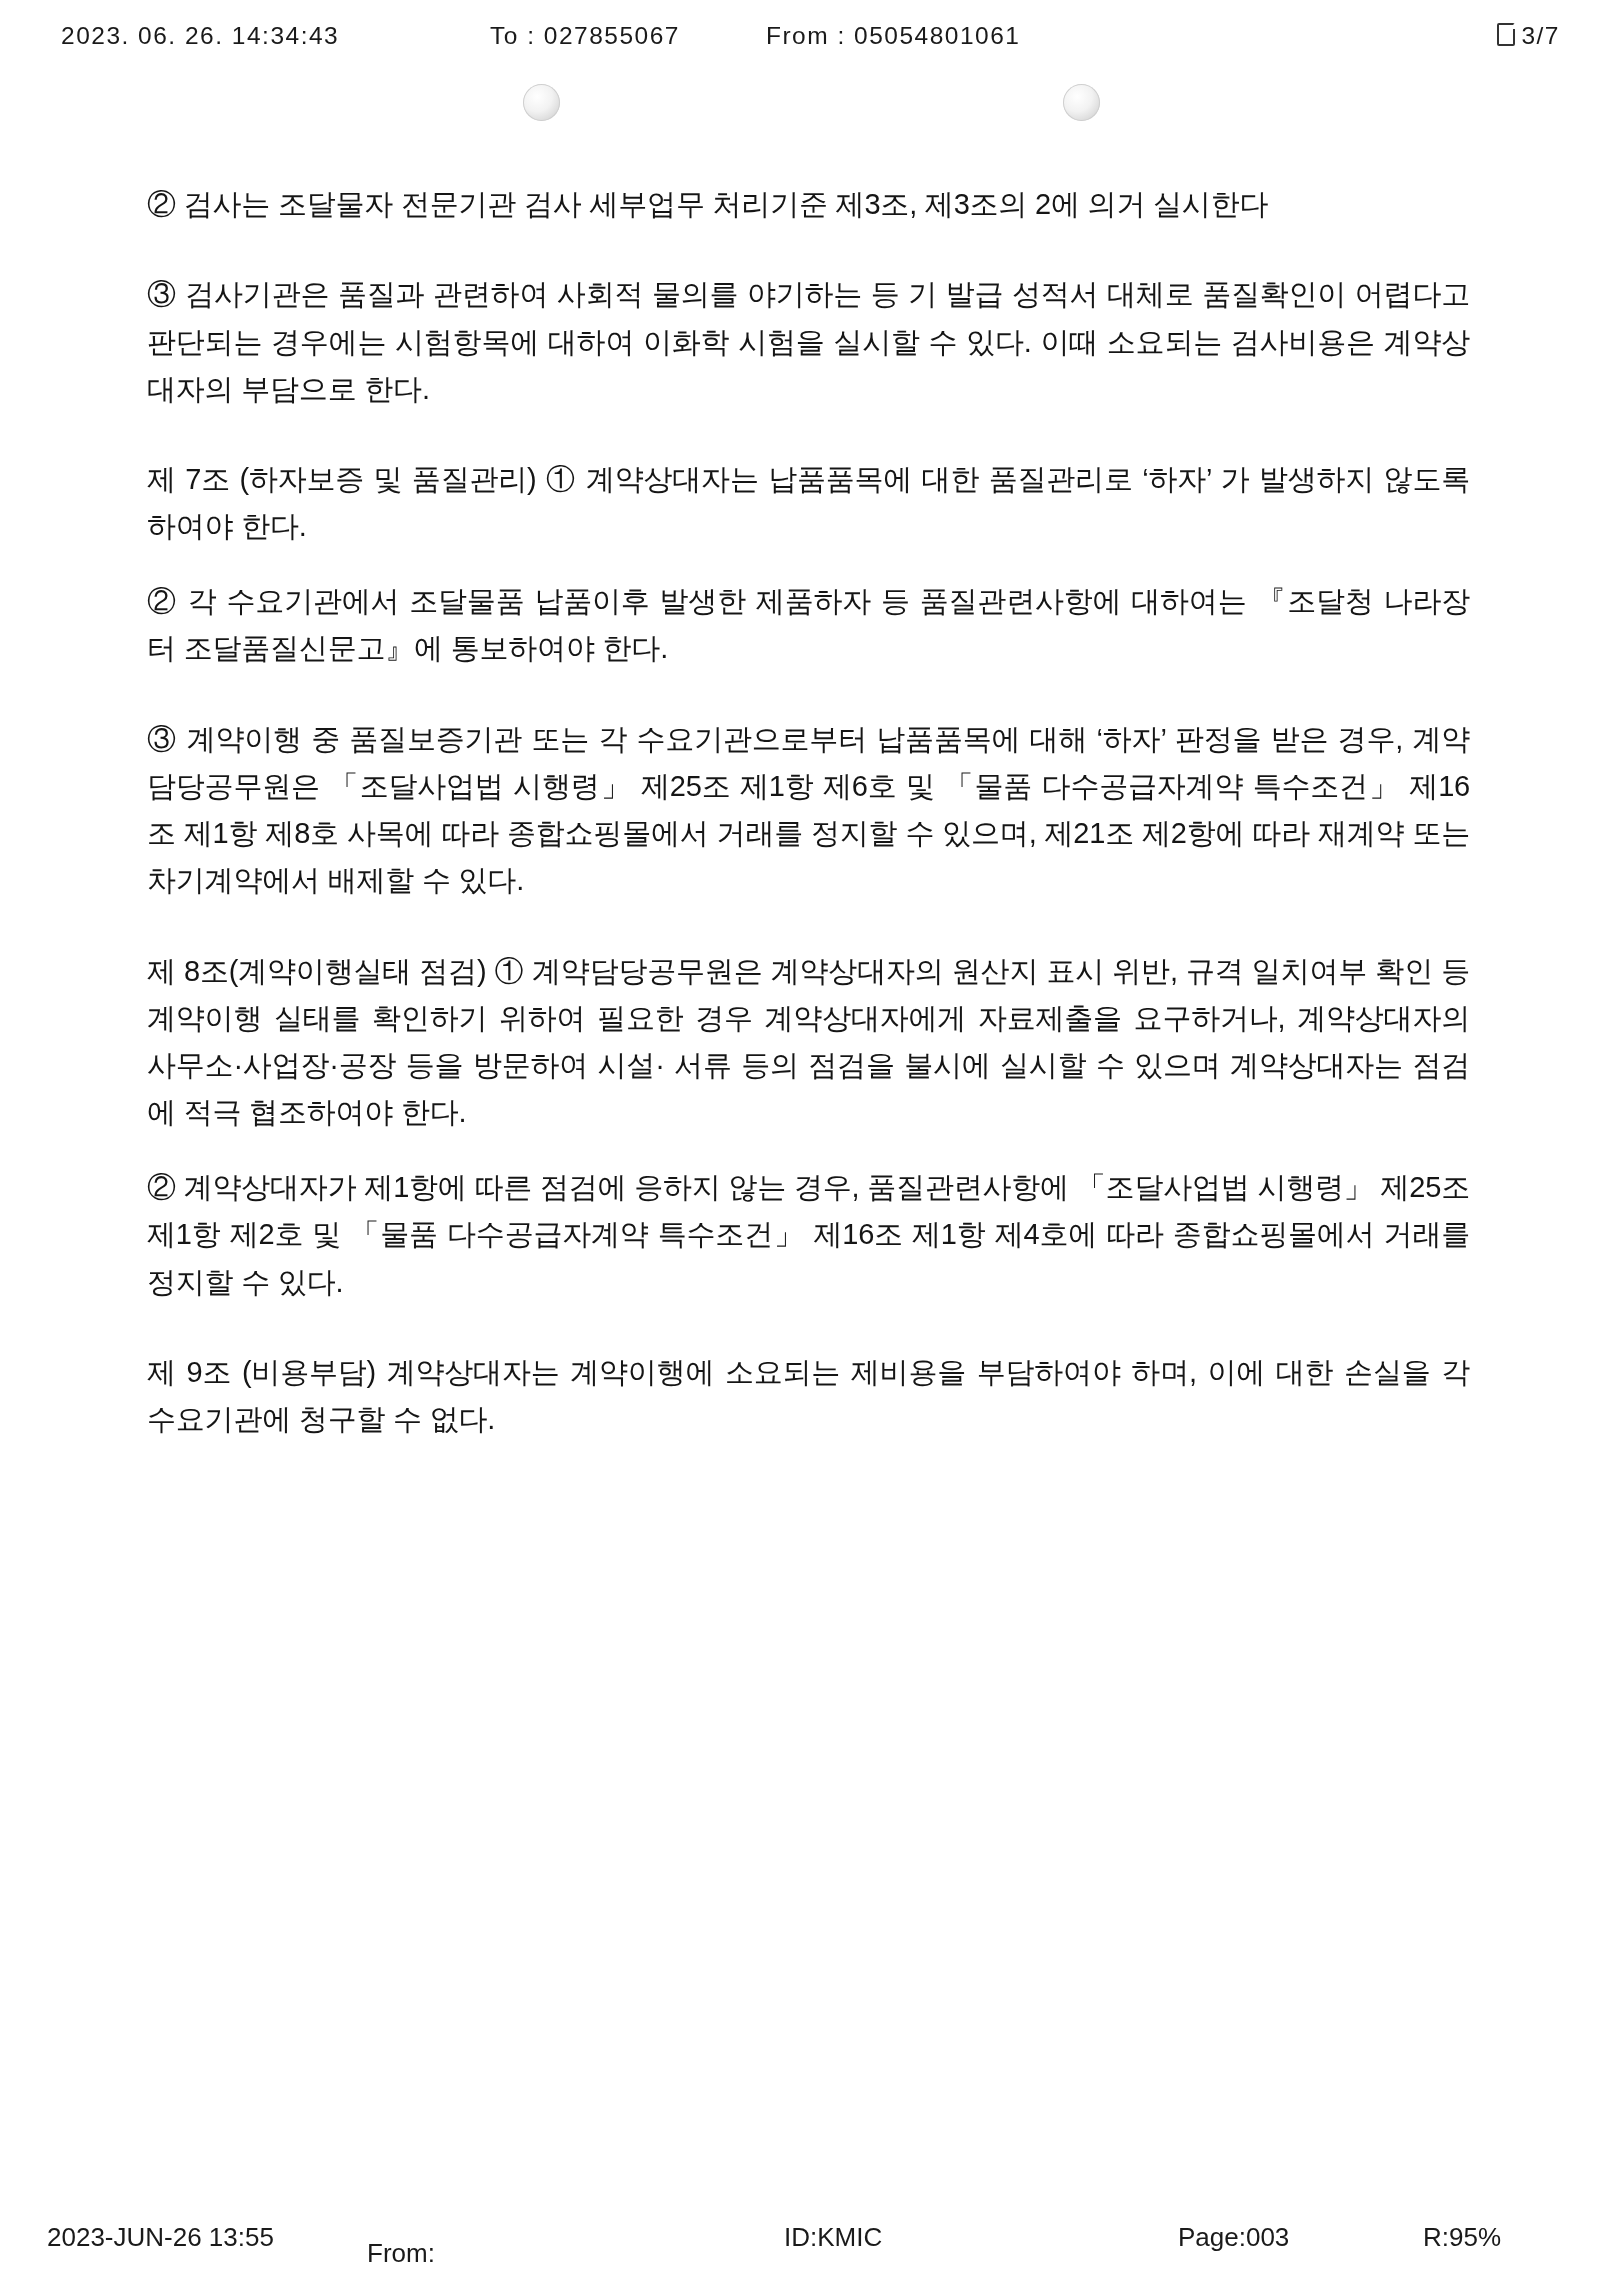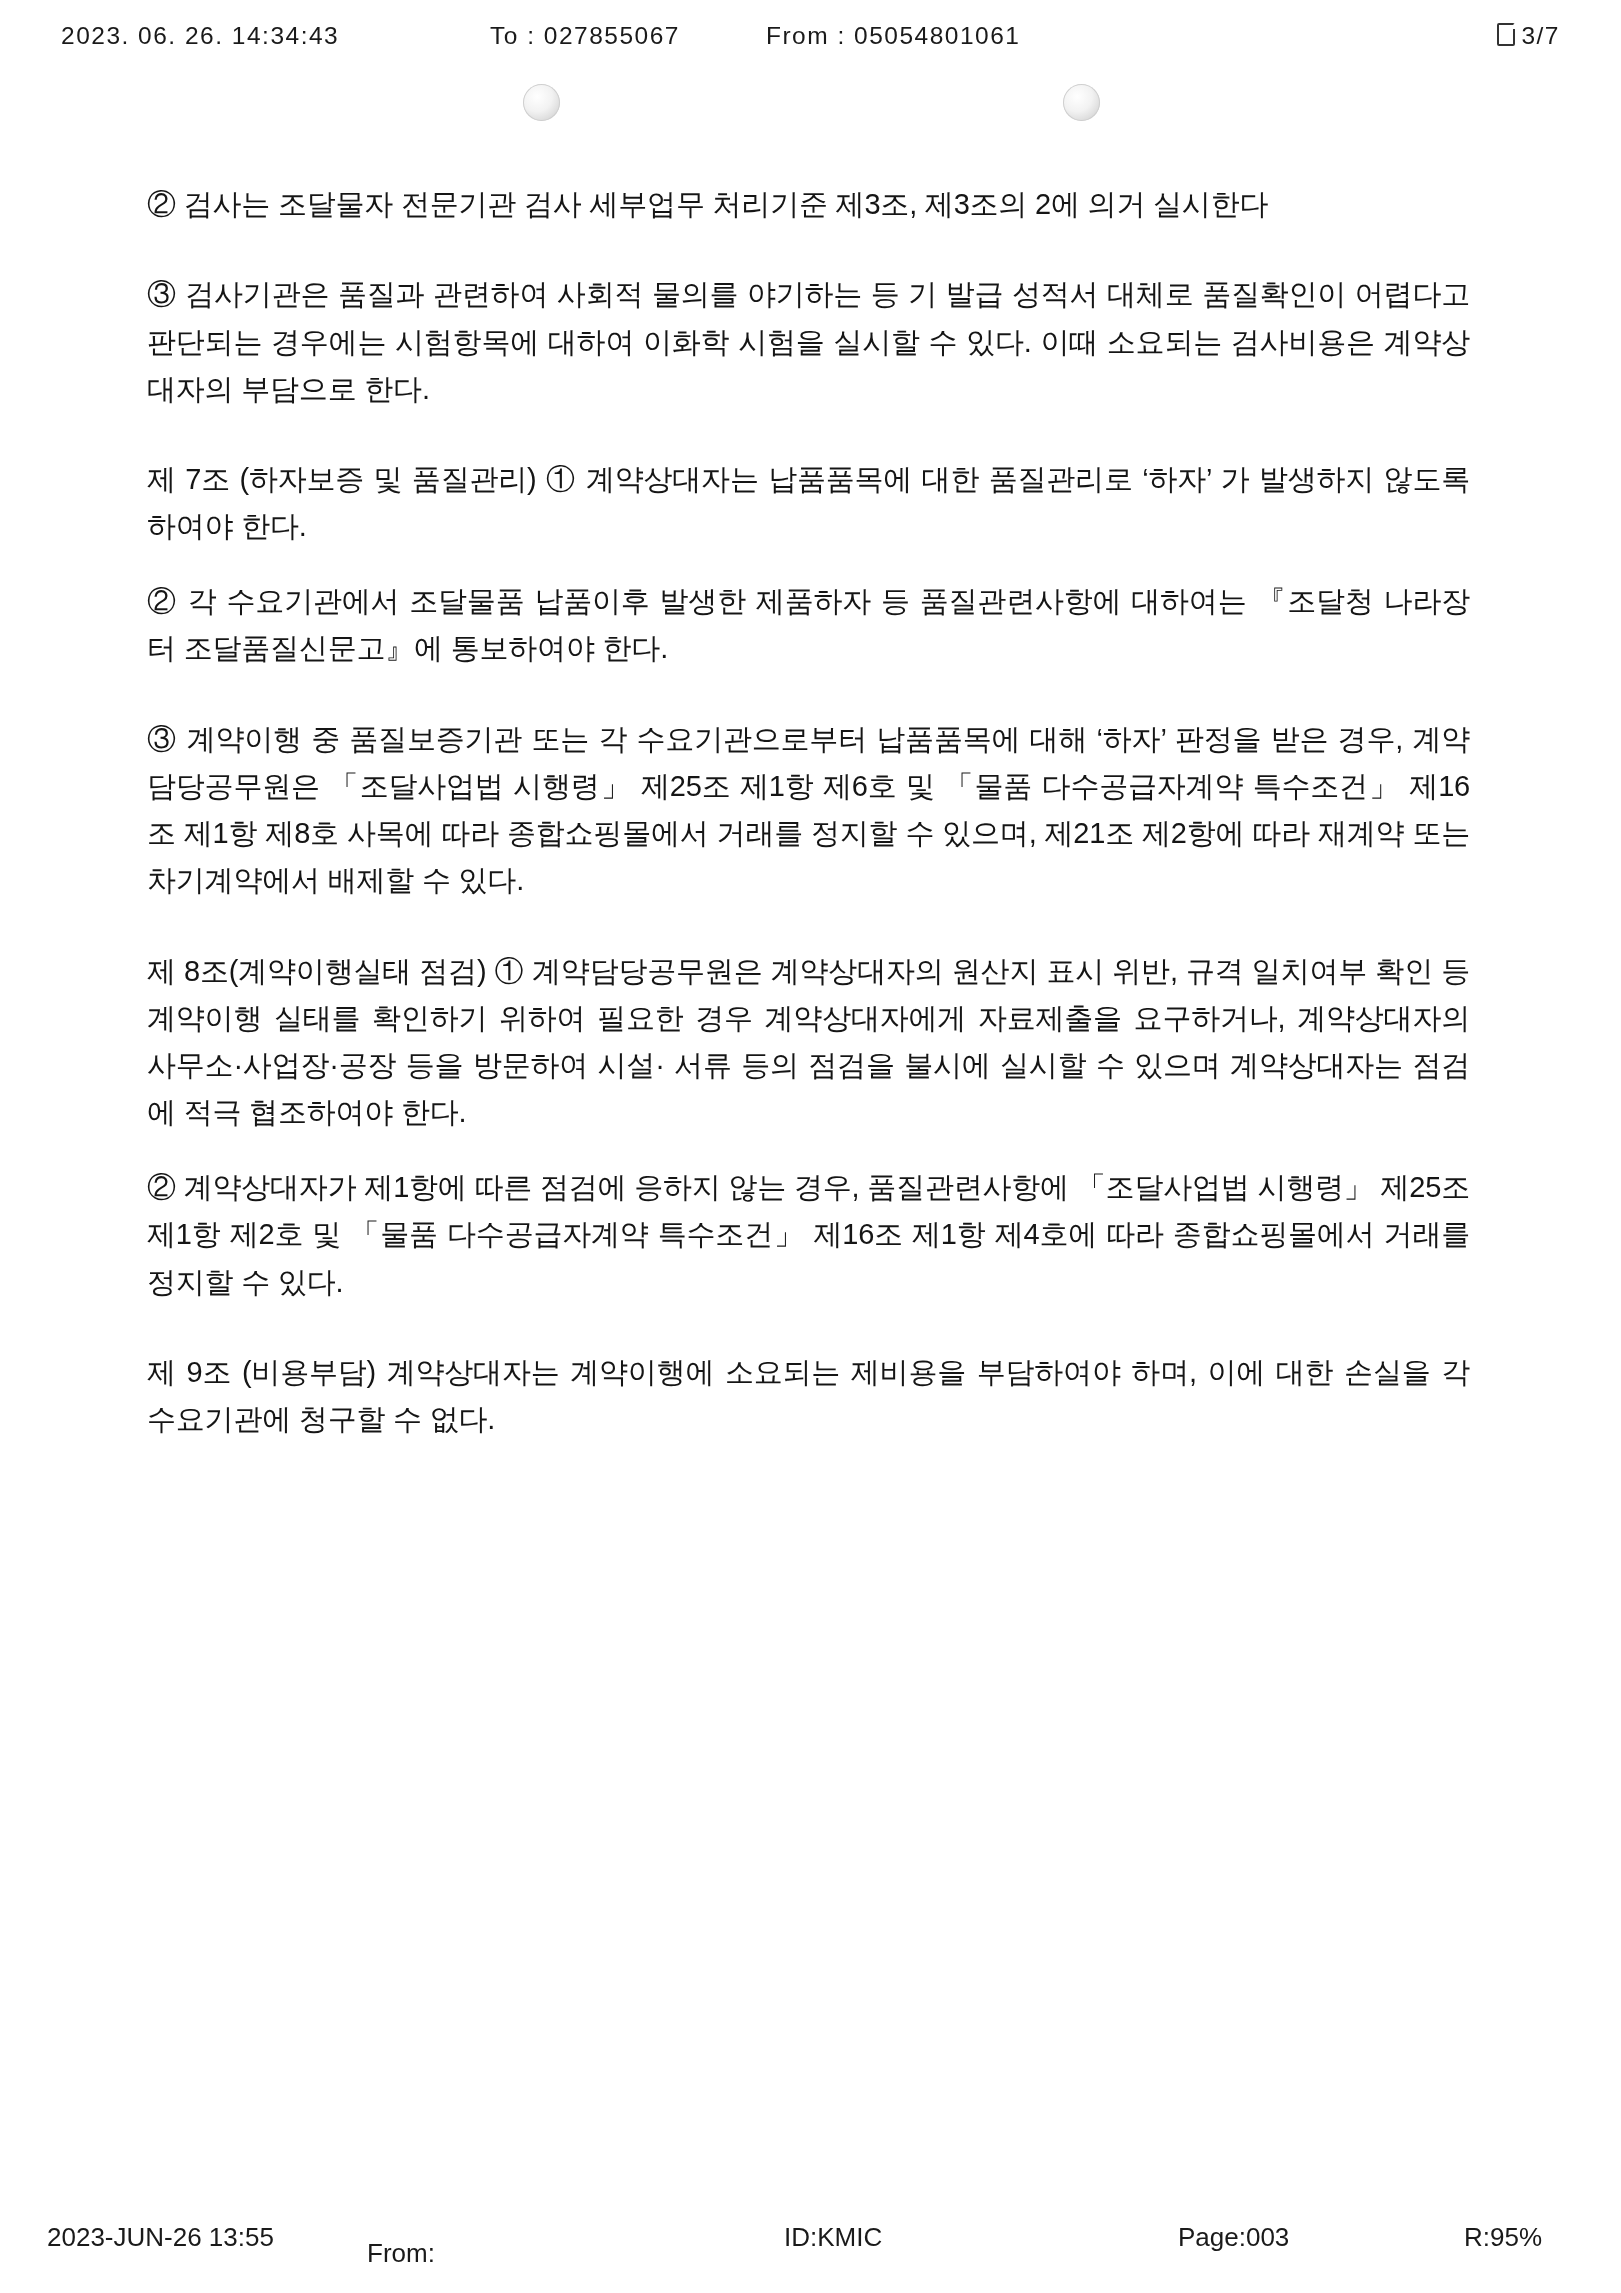--- a/index.html
+++ b/index.html
@@ -93,21 +93,21 @@
     height: 29px;
     font-size: 26px;
     color: #1a1a1a;
     font-family: "Liberation Sans", sans-serif;
   }
   .fax-footer span { position: absolute; top: 0; white-space: nowrap; }
   .ft-date { left: 47px; }
   .ft-from { left: 367px; margin-top: 16px; }
   .ft-id   { left: 784px; }
   .ft-page { left: 1178px; }
-  .ft-res  { left: 1464px; }
+  .ft-res  { left: 1423px; }
 </style>
 </head>
 <body>
 
 <div class="fax-header">
   <span class="hdr-date">2023. 06. 26. 14:34:43</span>
   <span class="hdr-to">To : 027855067</span>
   <span class="hdr-from">From : 05054801061</span>
   <span class="hdr-page"><span class="page-glyph"></span><span>3/7</span></span>
 </div>

